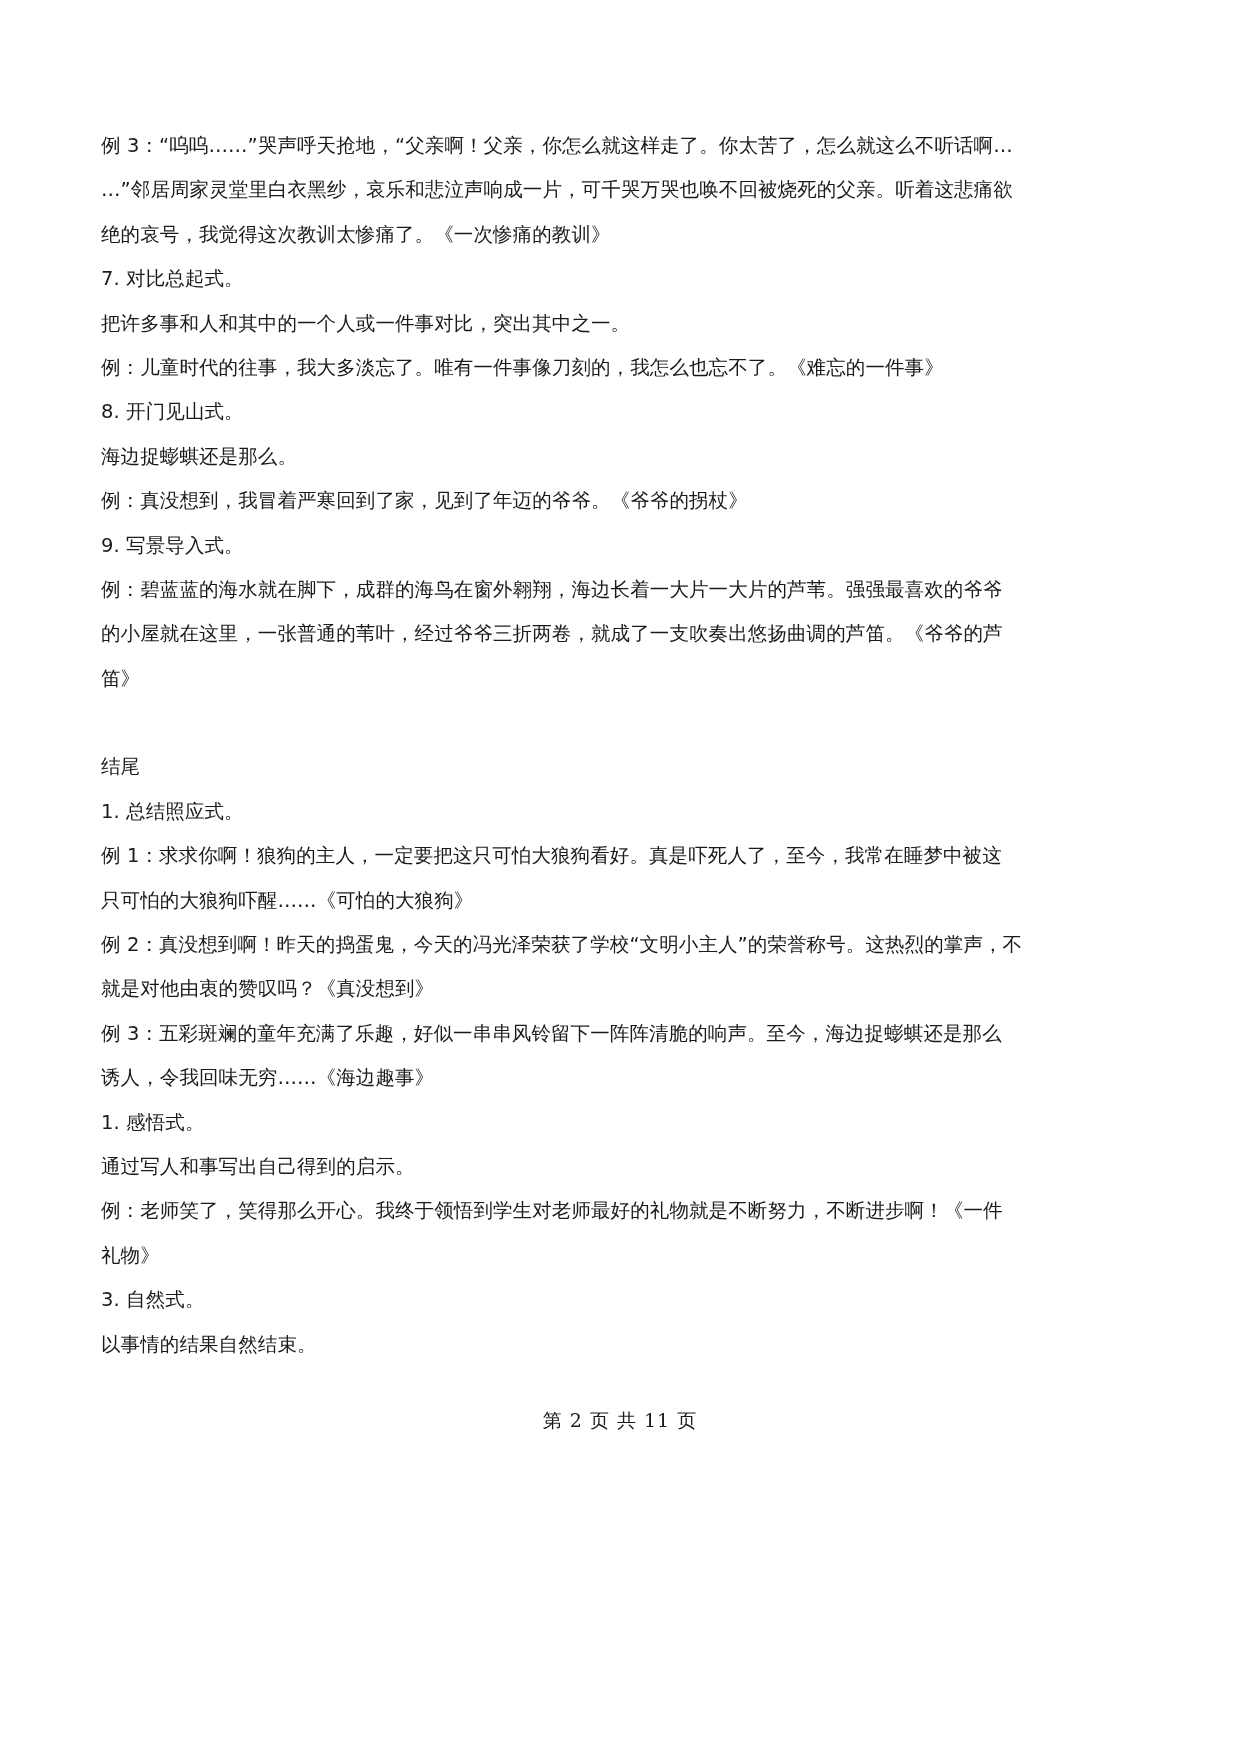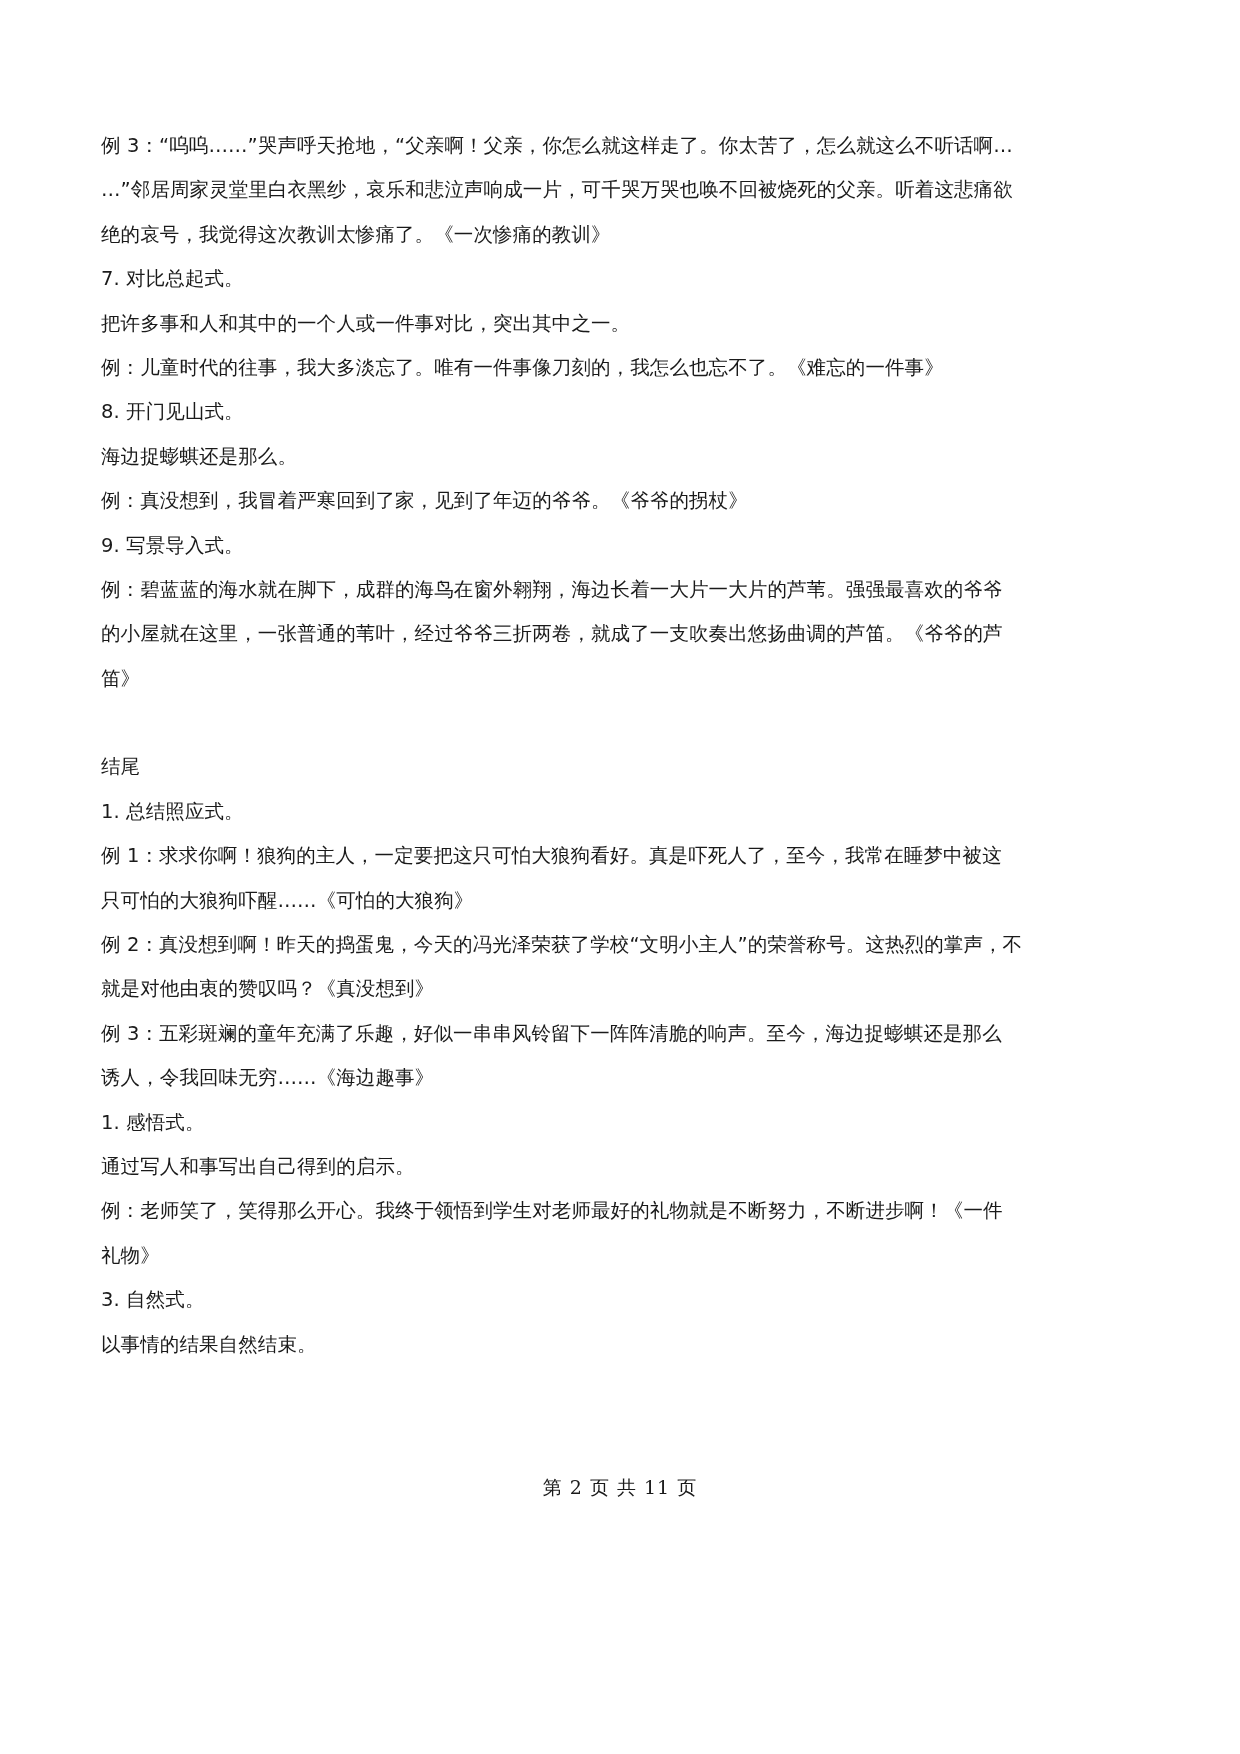--- a/index.html
+++ b/index.html
@@ -26,21 +26,21 @@
       line-height: 44.4px;
       height: 44.4px;
       white-space: nowrap;
       letter-spacing: 0.1px;
     }
     .gap {
       height: 44.4px;
     }
     .footer {
       position: absolute;
-      top: 1472px;
+      top: 1405px;
       left: 0;
       width: 1240px;
       text-align: center;
       font-family: "DejaVu Serif", "Liberation Serif", serif;
       font-size: 19px;
       line-height: 30px;
       color: #1a1a1a;
       letter-spacing: 1px;
     }
   </style>

